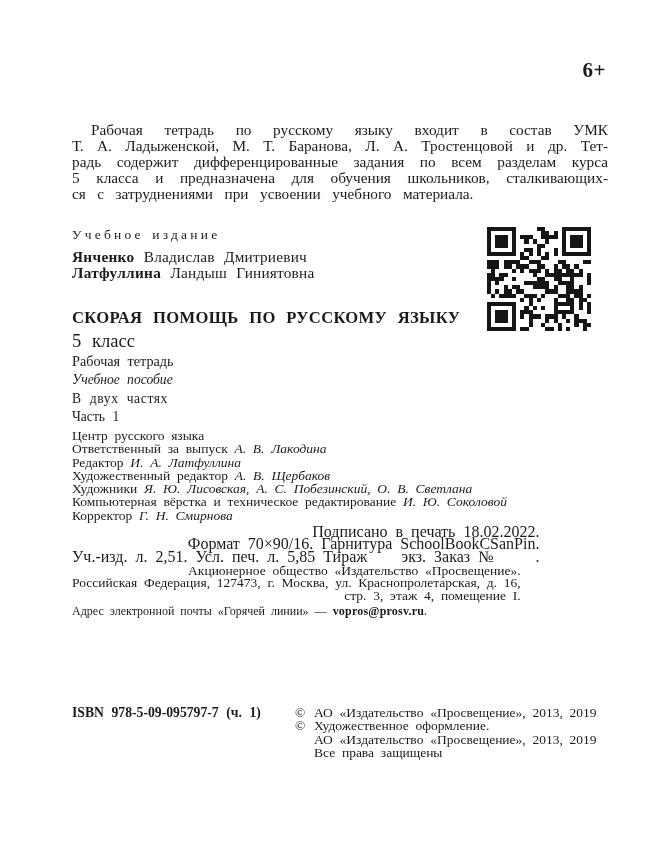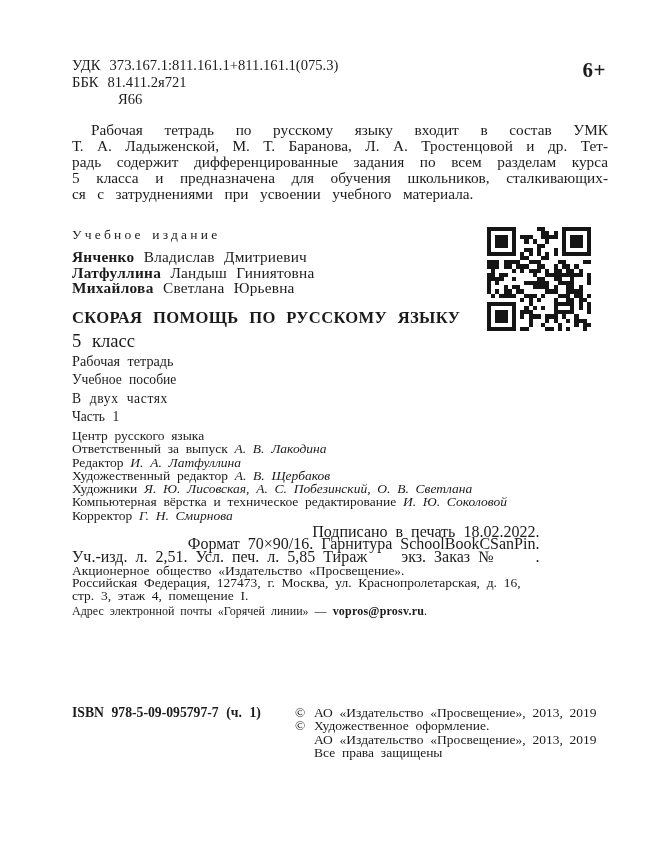--- a/index.html
+++ b/index.html
@@ -22,67 +22,61 @@
   .annotation .jline.last{text-align-last:left;word-spacing:0.5em;}
   
   .edition-kind{top:227px;font-size:13.5px;letter-spacing:3.2px;word-spacing:2px;}
   .authors{top:249px;font-size:15.3px;line-height:15.7px;word-spacing:0.35em;letter-spacing:0.2px;}
   .authors b{letter-spacing:0.3px;}
   .qr-box{position:absolute;left:487px;top:227px;width:104px;height:104px;}
   .qr-box svg{width:100%;height:100%;display:block;}
   .book-title{top:308px;font-size:16.6px;font-weight:bold;word-spacing:0.38em;letter-spacing:0.3px;}
   .grade{top:330px;font-size:18.6px;word-spacing:0.32em;}
   .subtitle{top:353px;font-size:14.2px;word-spacing:0.28em;}
-  .pub-type{top:372px;font-size:13.6px;word-spacing:0.28em;}
+  .pub-type{top:372px;font-size:13.6px;font-style:italic;word-spacing:0.28em;}
   .parts-note{top:391px;font-size:13.6px;word-spacing:0.3em;letter-spacing:0.6px;}
   .part-num{top:409px;font-size:13.6px;word-spacing:0.3em;}
   
   .credits{top:429px;font-size:13.5px;line-height:13.3px;word-spacing:0.25em;}
   .credits .it{font-style:italic;}
   
   .imprint{top:526px;font-size:16px;line-height:12.3px;word-spacing:0.25em;text-align:right;}
   .imprint .gap1{display:inline-block;width:34px;}
   .imprint .gap2{display:inline-block;width:42px;}
-  .publisher{top:565px;font-size:13.5px;line-height:12.3px;word-spacing:0.25em;}
+  .publisher{top:565px;font-size:13.5px;line-height:12.3px;word-spacing:0.25em;text-align:right;}
   .email-line{top:604px;font-size:12px;word-spacing:0.25em;}
   .email-line b{letter-spacing:0.2px;}
   
   .isbn-block{top:706px;font-size:13.7px;line-height:13.8px;font-weight:bold;word-spacing:0.3em;}
   .copyright{position:absolute;left:295px;top:706px;font-size:13.5px;line-height:13.3px;word-spacing:0.25em;}
   .copyright .row{display:flex;}
   .copyright .csym{width:19px;flex:0 0 19px;}
   .copyright .indent{padding-left:19px;}
 </style>
 </head>
 <body>
 
 <div class="page">
 
-  <div class="abs id-block">
-    <div><span class="lbl">УДК</span><span>373.167.1:811.161.1+811.161.1(075.3)</span></div>
-    <div><span class="lbl">ББК</span><span>81.411.2я721</span></div>
-    <div class="sign">Я66</div>
-  </div>
 
   <div class="age-badge">6+</div>
 
   <div class="abs annotation">
     <div class="jline first">Рабочая тетрадь по русскому языку входит в состав УМК</div>
     <div class="jline">Т. А. Ладыженской, М. Т. Баранова, Л. А. Тростенцовой и др. Тет-</div>
     <div class="jline">радь содержит дифференцированные задания по всем разделам курса</div>
     <div class="jline">5 класса и предназначена для обучения школьников, сталкивающих-</div>
     <div class="jline last">ся с затруднениями при усвоении учебного материала.</div>
   </div>
 
   <div class="abs edition-kind">Учебное издание</div>
 
   <div class="abs authors">
     <div><b>Янченко</b> <span>Владислав Дмитриевич</span></div>
     <div><b>Латфуллина</b> <span>Ландыш Гиниятовна</span></div>
-    <div><b>Михайлова</b> <span>Светлана Юрьевна</span></div>
   </div>
 
   <div class="qr-box">
     <svg viewBox="0 0 25 25" shape-rendering="crispEdges" fill="#151515">
         <rect x="0" y="0" width="1" height="1"></rect>
         <rect x="1" y="0" width="1" height="1"></rect>
         <rect x="2" y="0" width="1" height="1"></rect>
         <rect x="3" y="0" width="1" height="1"></rect>
         <rect x="4" y="0" width="1" height="1"></rect>
         <rect x="5" y="0" width="1" height="1"></rect>

